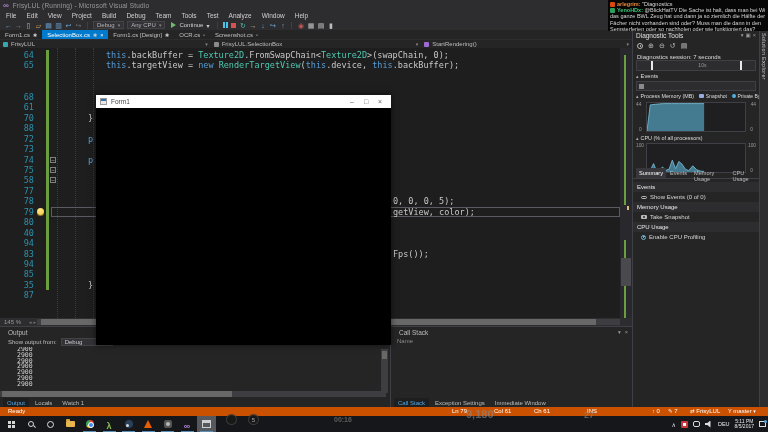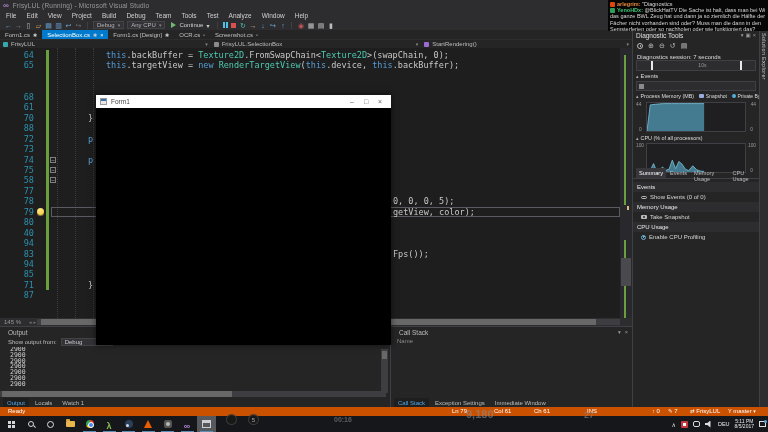--- a/index.html
+++ b/index.html
@@ -59,21 +59,21 @@
   .zoomlbl{margin-left:4px;width:24px}
   .harr{color:#777;font-size:5px;margin:0 1px}
   .ehtrack{position:relative;flex:1;height:6px;background:#3E3E42;margin-right:12px}
   .ehthumb{position:absolute;left:4px;top:0;height:6px;width:555px;background:#686868}
 
   
   .output{position:absolute;left:0;top:326px;width:390px;height:81px;background:#252526;border-top:1px solid #3F3F46}
   .ptitle{font-size:6.5px;color:#bdbdbd;padding:2px 0 0 8px}
   .ofilter{position:absolute;left:8px;top:11px;display:flex;align-items:center;gap:4px;font-size:6px;color:#bdbdbd}
   .odrop{height:8px;min-width:52px;background:#333337;border:1px solid #434346;display:flex;align-items:center;justify-content:space-between;padding:0 3px;font-size:6px;color:#c8c8c8}
-  .olines{position:absolute;left:4px;top:22px;width:378px;height:44px;overflow:hidden;padding-left:6px}
+  .olines{position:absolute;left:11px;top:22px;width:378px;height:44px;overflow:hidden;padding-left:6px}
   .oline{font-family:"DejaVu Sans Mono",monospace;font-size:6.5px;line-height:5.8px;color:#cfcfcf}
   .ovscroll{position:absolute;right:2px;top:22px;width:7px;height:44px;background:#3E3E42}
   .ovscroll i{position:absolute;left:1px;top:2px;width:5px;height:8px;background:#686868}
   .ohscroll{position:absolute;left:0;top:64px;width:386px;height:6px;background:#3E3E42}
   .ohscroll i{position:absolute;left:2px;top:0;width:230px;height:6px;background:#686868}
   .ptabs{position:absolute;left:0;top:71px;width:100%;height:10px;display:flex;gap:2px;padding-left:3px;background:#252526}
   .ptab{font-size:6px;color:#bdbdbd;padding:1px 4px;line-height:8px}
   .ptab.active{color:#4FA7E8;background:#1e1e1e}
 
   
@@ -361,21 +361,21 @@
           <span class="lnum">83</span>
           <span class="coderight">Fps());</span>
         </div>
         <div class="erow" style="top: 211px;">
           <span class="lnum">94</span>
         </div>
         <div class="erow" style="top: 221.45px;">
           <span class="lnum">85</span>
         </div>
         <div class="erow" style="top: 231.9px;">
-          <span class="lnum">71</span>
+          <span class="lnum">35</span>
           <span class="codeseg" style="left: 88px;"><span class="tok-pl">}</span></span>
         </div>
         <div class="erow" style="top: 242.35px;">
           <span class="lnum">87</span>
         </div>
       </div>
     <div class="escroll">
       <div class="emark" style="top:7px;height:150px"></div>
       <div class="emark" style="top:192px;height:108px"></div>
       <div class="emark amber" style="top:158px;height:4px"></div>

